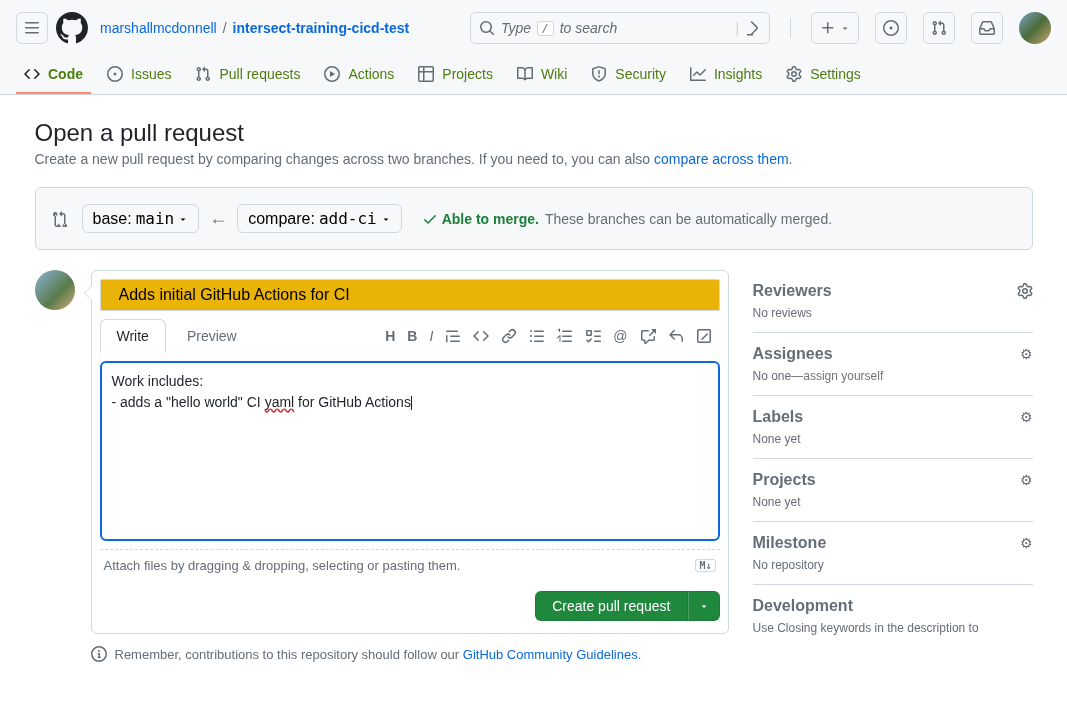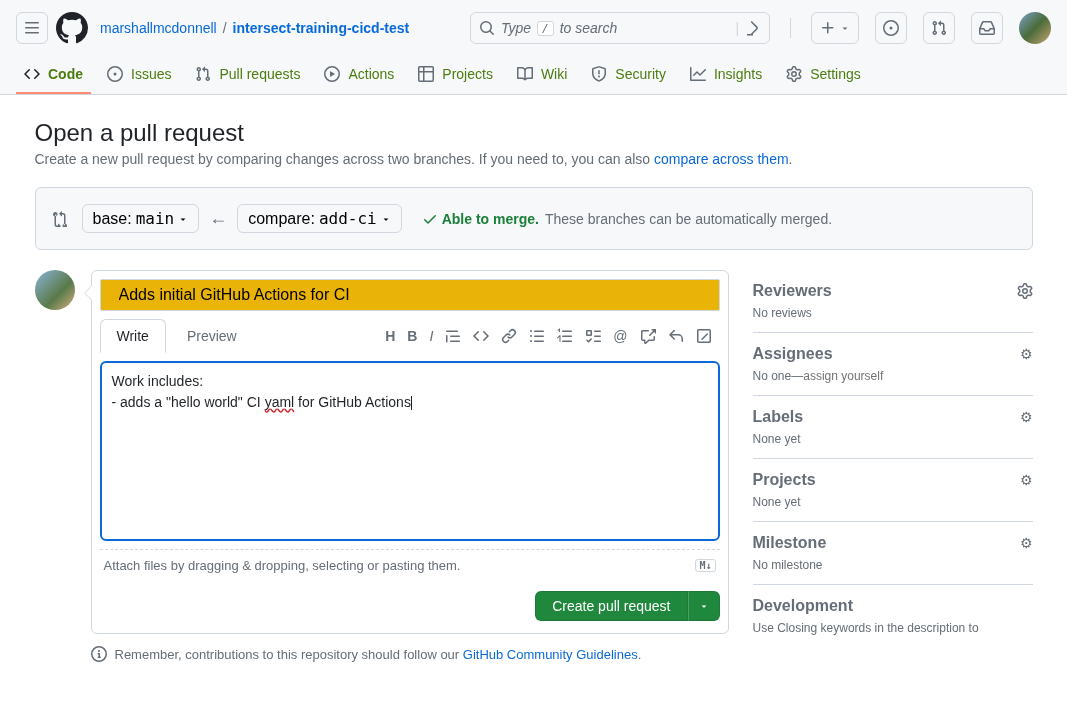--- a/index.html
+++ b/index.html
@@ -335,21 +335,21 @@
             <span class="title">Projects</span>
             <span class="gear">⚙</span>
           </div>
         <div class="val">None yet</div>
       </div>
       <div class="side-sec">
         <div class="hdr">
             <span class="title">Milestone</span>
             <span class="gear">⚙</span>
           </div>
-        <div class="val">No milestone</div>
+        <div class="val">No repository</div>
       </div>
       <div class="side-sec" style="border-bottom:none">
         <div class="hdr">
             <span class="title">Development</span>
           </div>
         <div class="val"><span>Use </span><a href="#">Closing keywords</a><span> in the description to</span></div>
       </div>
     </div>
   </div>
 </div>

